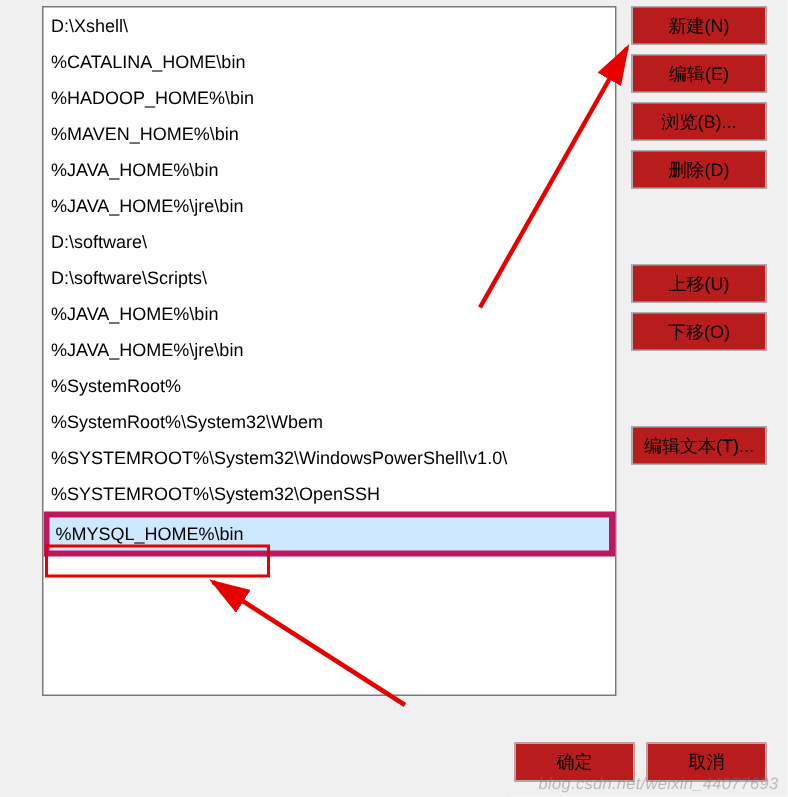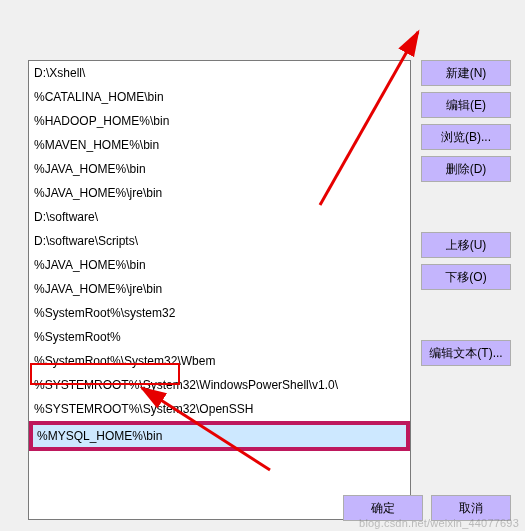--- a/index.html
+++ b/index.html
@@ -8,24 +8,23 @@
     padding: 0;
     font-family: "Microsoft YaHei", "Segoe UI", Tahoma, sans-serif;
     font-size: 12px;
     background: #f0f0f0;
     width: 525px;
     height: 531px;
     position: relative;
   }
   .container {
     display: flex;
-    padding: 24px 14px 0 28px;
+    padding: 4px 14px 0 28px;
     gap: 10px;
     height: 478px;
-    margin-top: 36px;
   }
   .listbox {
     flex: 1;
     background: #fff;
     border: 1px solid #7a7a7a;
     overflow: hidden;
     height: 460px;
   }
   .list-row {
     padding: 3px 6px 3px 4px;
@@ -42,21 +41,21 @@
     background: #cde8ff;
   }
   .right-col {
     width: 90px;
     display: flex;
     flex-direction: column;
     gap: 6px;
   }
   .btn {
     height: 26px;
-    background: #c4b5fd;
+    background: #b91c1c;
     border: 1px solid #adadad;
     font-family: inherit;
     font-size: 12px;
     cursor: pointer;
     padding: 0 4px;
     text-align: center;
     line-height: 24px;
     white-space: nowrap;
   }
   .gap-big { height: 38px; }
@@ -73,39 +72,39 @@
   .rect-highlight {
     left: 30px; top: 363px; width: 150px; height: 22px;
     border: 2px solid #e60000;
   }
   .watermark {
     position: absolute;
     right: 6px; bottom: 2px;
     font-size: 11px;
     color: rgba(120,120,120,0.45);
     letter-spacing: 0.2px;
+    font-style: italic;
   }
   svg.arrow { position: absolute; pointer-events: none; }
 </style>
 </head>
 <body>
 
 <div class="container">
   <div class="listbox" id="listbox">
       <div class="list-row">D:\Xshell\</div>
       <div class="list-row">%CATALINA_HOME\bin</div>
       <div class="list-row">%HADOOP_HOME%\bin</div>
       <div class="list-row">%MAVEN_HOME%\bin</div>
       <div class="list-row">%JAVA_HOME%\bin</div>
       <div class="list-row">%JAVA_HOME%\jre\bin</div>
       <div class="list-row">D:\software\</div>
       <div class="list-row">D:\software\Scripts\</div>
       <div class="list-row">%JAVA_HOME%\bin</div>
       <div class="list-row">%JAVA_HOME%\jre\bin</div>
-      <div class="list-row">%SystemRoot%\system32</div>
       <div class="list-row">%SystemRoot%</div>
       <div class="list-row">%SystemRoot%\System32\Wbem</div>
       <div class="list-row">%SYSTEMROOT%\System32\WindowsPowerShell\v1.0\</div>
       <div class="list-row">%SYSTEMROOT%\System32\OpenSSH</div>
       <div class="list-row selected">%MYSQL_HOME%\bin</div>
     </div>
   <div class="right-col">
     <button class="btn">新建(N)</button>
     <button class="btn">编辑(E)</button>
     <button class="btn">浏览(B)...</button>

